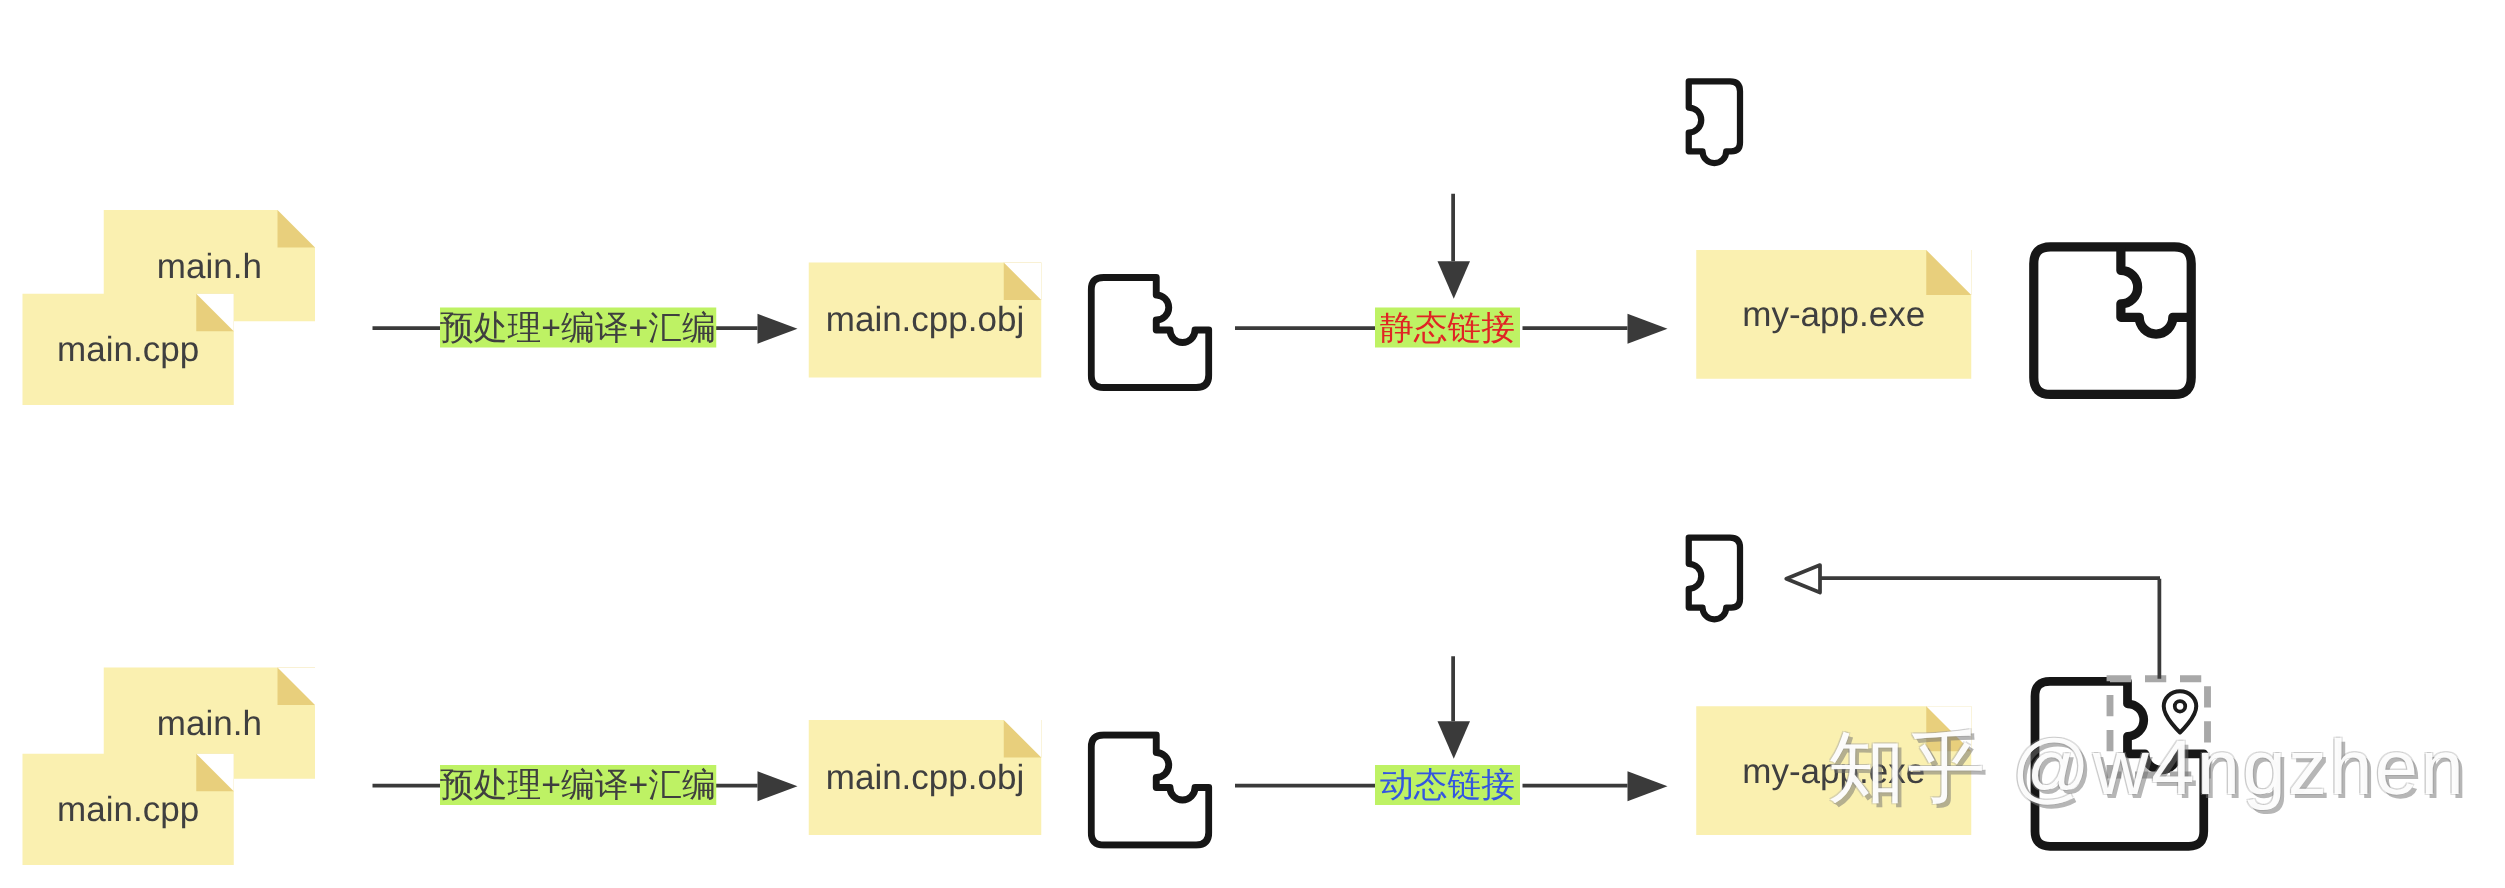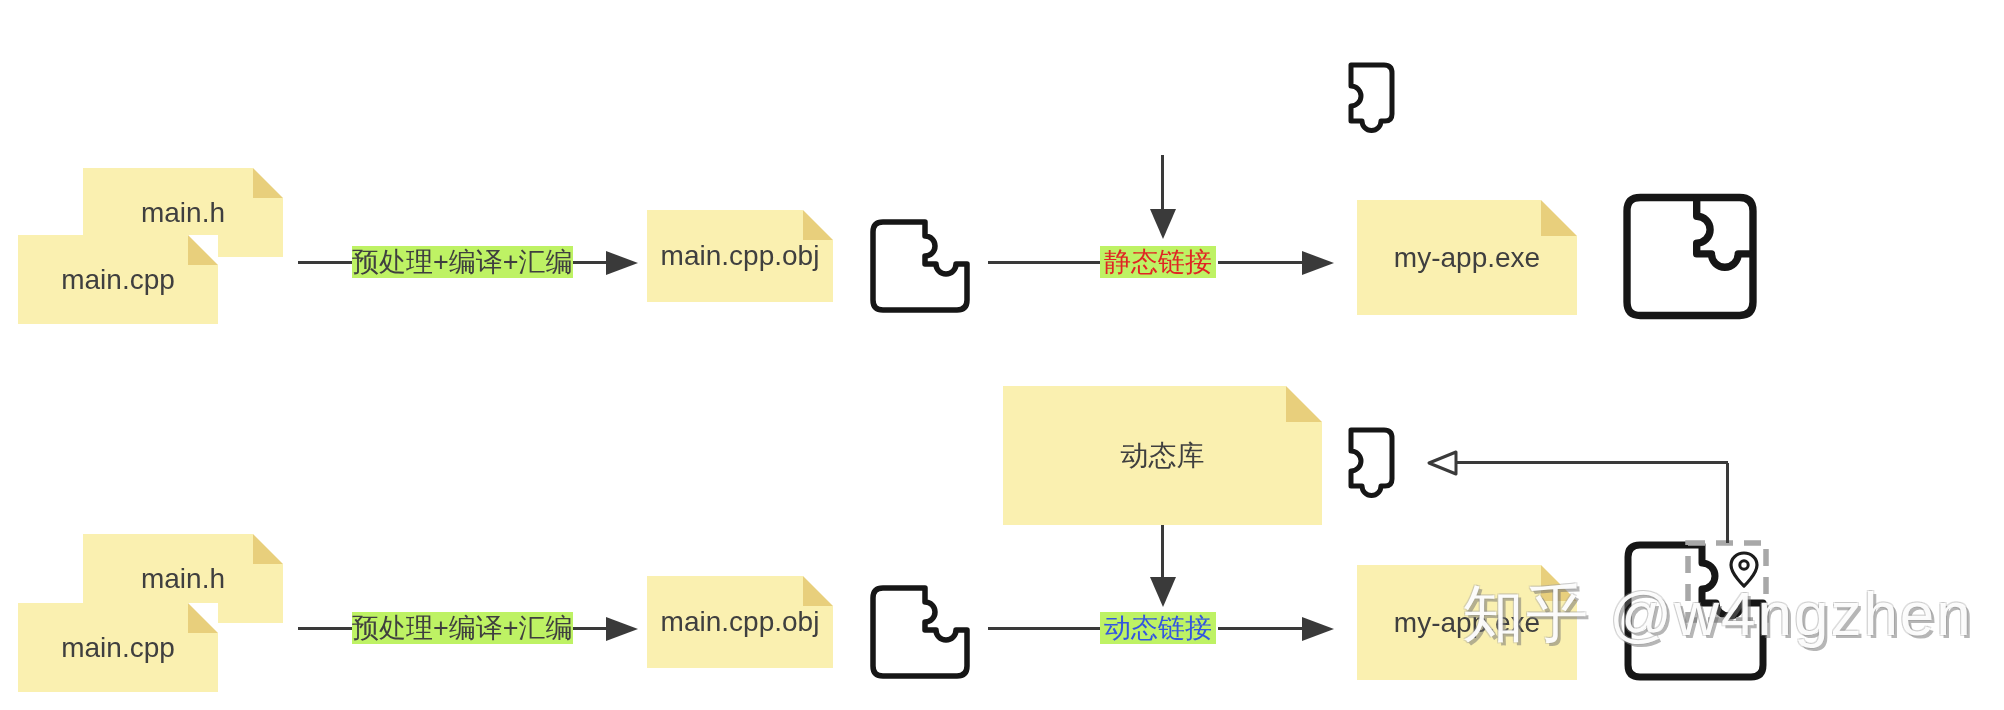--- a/index.html
+++ b/index.html
@@ -12,24 +12,24 @@
   body{font-family:"Liberation Sans","DejaVu Sans",sans-serif;}
   .canvas{position:relative;width:2004px;height:710px;background:#ffffff;overflow:hidden;}
 
   
   .note{position:absolute;background:var(--note);display:flex;align-items:center;justify-content:center;
         color:var(--ink);font-size:28px;z-index:1;}
   .note.on-top{z-index:2;}
   .fold{position:absolute;top:0;right:0;width:0;height:0;border-style:solid;
         border-width:0 30px 30px 0;border-color:transparent #ffffff var(--fold) transparent;}
   .fold.lg{border-width:0 36px 36px 0;}
-  .n-sm{width:200px;height:89px;}
+  .n-sm{width:169px;height:89px;}
   .n-obj{width:186px;height:92px;}
   .n-lib{width:319px;height:135px;}
-  .n-out{width:220px;height:115px;}
+  .n-out{width:220px;height:103px;}
 
   
   .hline{position:absolute;height:3px;background:var(--line);}
   .vline{position:absolute;width:3px;background:var(--line);}
   .ah-right{position:absolute;width:0;height:0;border-top:12px solid transparent;
             border-bottom:12px solid transparent;border-left:32px solid var(--line);}
   .ah-down{position:absolute;width:0;height:0;border-left:13px solid transparent;
            border-right:13px solid transparent;border-top:30px solid var(--line);}
 
   
@@ -120,24 +120,20 @@
 
   <svg class="icon" style="left:870px;top:585px" width="100" height="94" viewBox="0 0 100 94">
     <path d="M55 3 L55 17 A10 10 0 1 1 55 37 L55 45 L66 45 A10 10 0 1 0 86 45 L97 45 L97 81 Q97 91 87 91 L13 91 Q3 91 3 81 L3 13 Q3 3 13 3 Z" fill="#ffffff" stroke="#161616" stroke-width="5.5" stroke-linejoin="round"></path>
   </svg>
 
   <div class="hline" style="left:988px;top:627px;width:114px"></div>
   <div class="flow-lbl link-lbl" style="left: 1100px; top: 612px; color: rgb(51, 86, 224); text-align: center;">动态链接</div>
   <div class="hline" style="left:1218px;top:627px;width:84px"></div>
   <div class="ah-right" style="left:1302px;top:617px"></div>
 
-  <div class="note n-lib" style="left:1003px;top:386px;height:139px">
-    <span>动态库</span>
-    <span class="fold lg"></span>
-  </div>
 
   <svg class="icon" style="left:1338px;top:421px" width="58" height="82" viewBox="0 0 58 76">
     <path d="M13 6 L46 6 Q54 6 54 14 L54 55 Q54 62 47 62 L43 62 A9.5 9.5 0 1 1 24 62 L13 62 L13 47 A10 10 0 1 0 13 27 Z" fill="#ffffff" stroke="#161616" stroke-width="5" stroke-linejoin="round"></path>
   </svg>
 
   <div class="vline" style="left:1161px;top:525px;height:52px"></div>
   <div class="ah-down" style="left:1150px;top:577px"></div>
 
   <div class="note n-out" style="left:1357px;top:565px">
     <span>my-app.exe</span>

